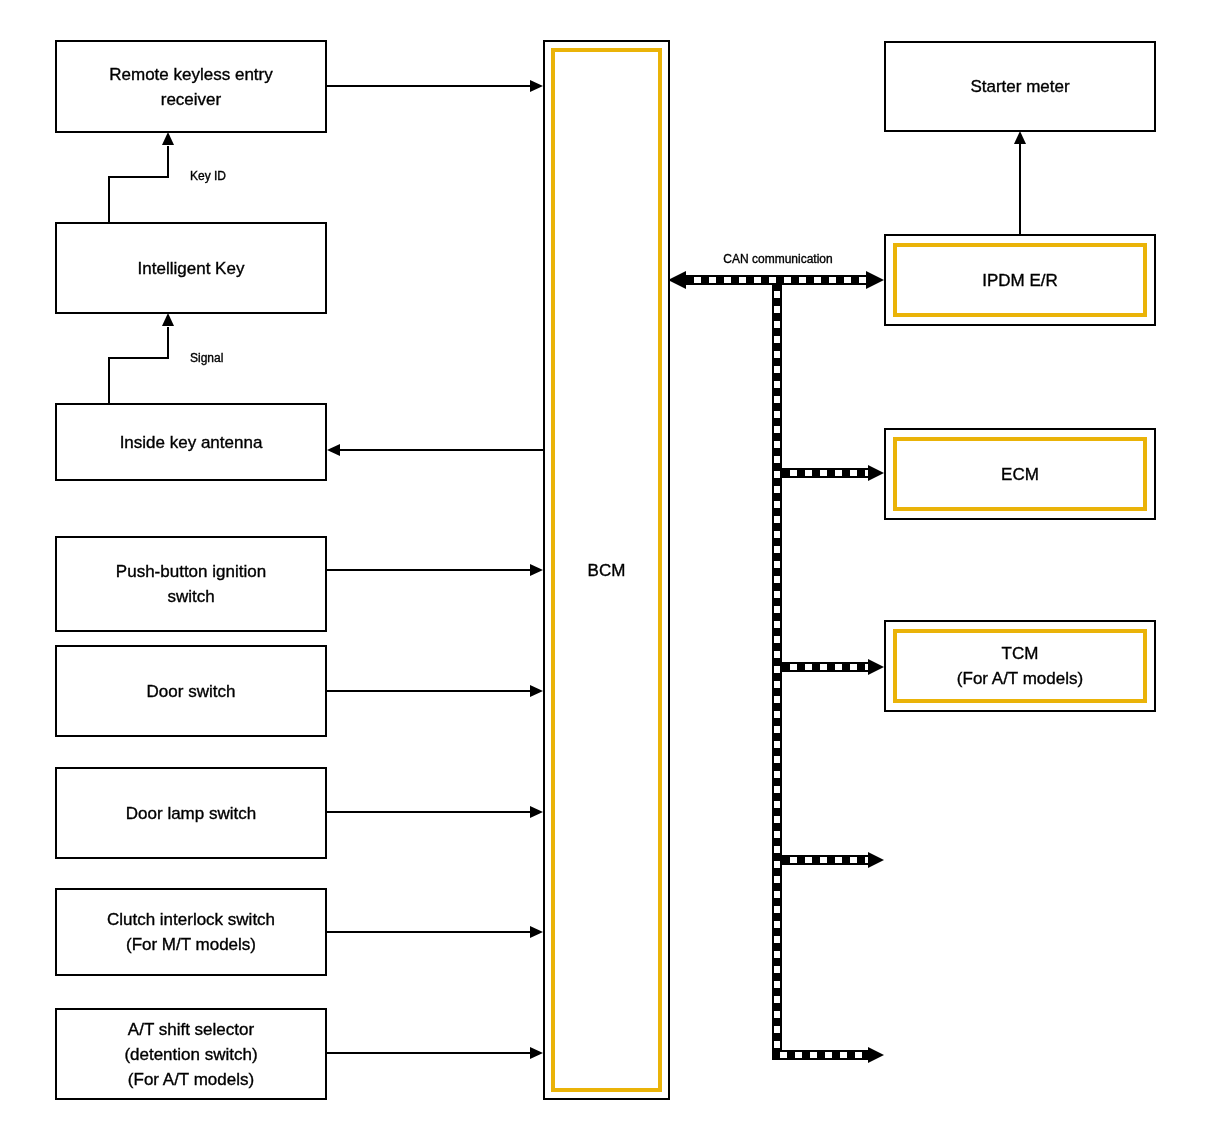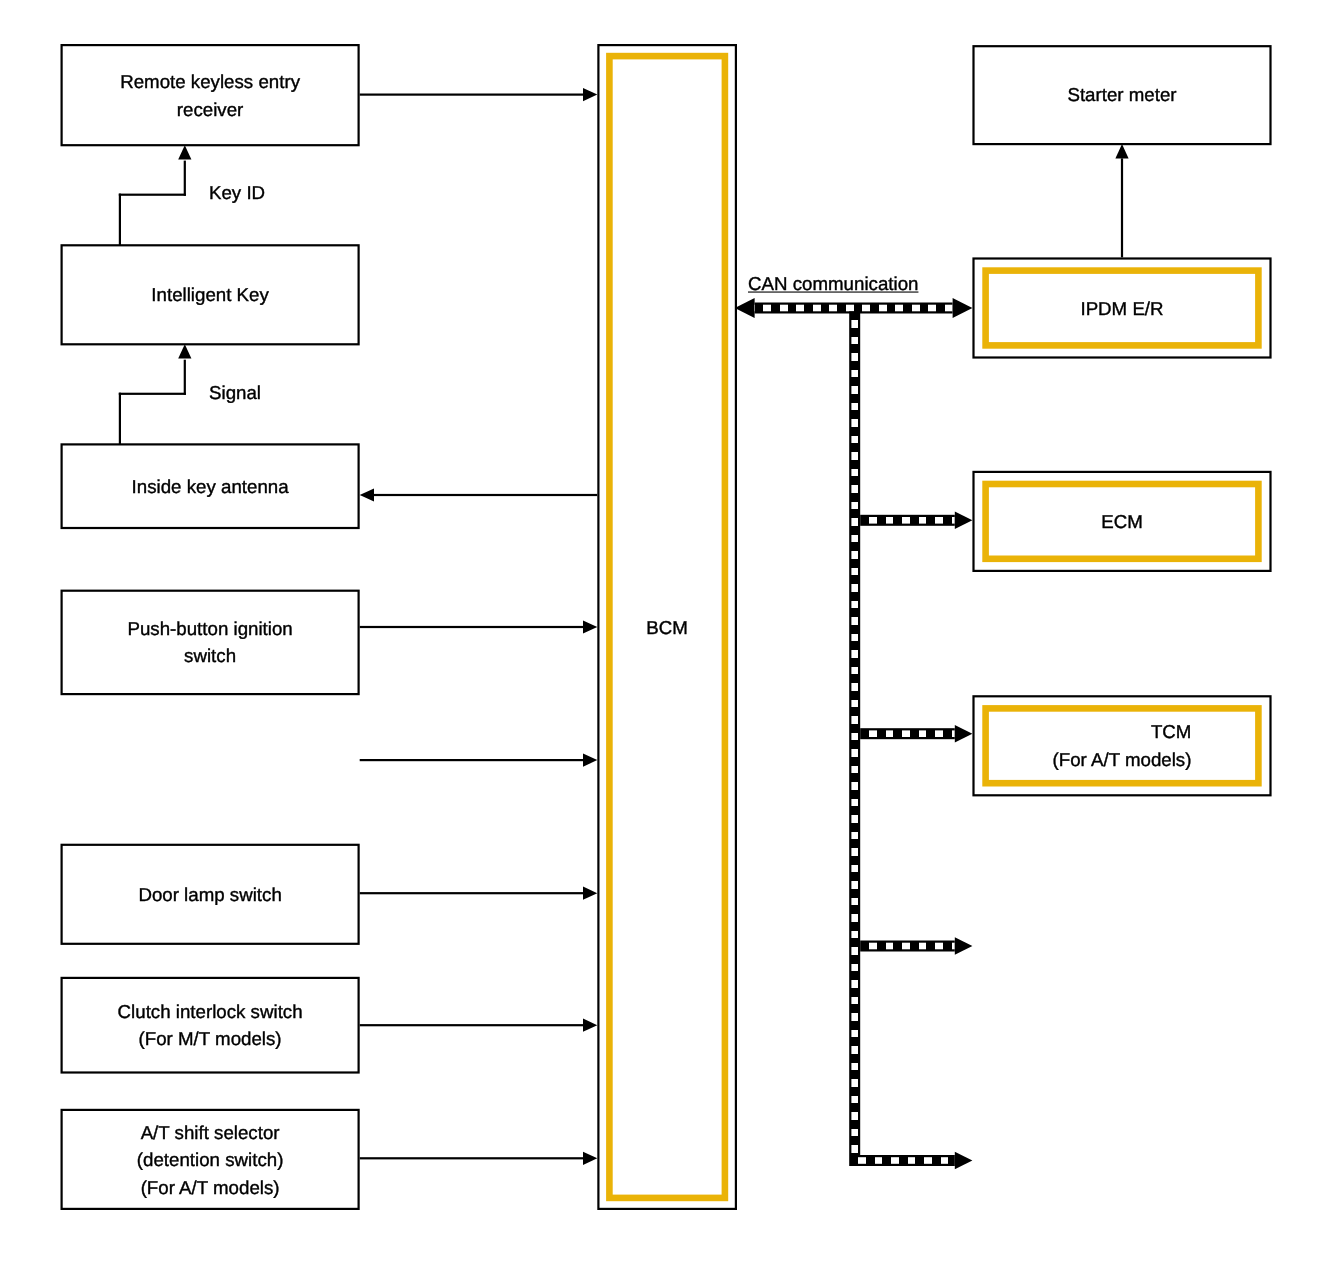--- a/index.html
+++ b/index.html
@@ -8,70 +8,71 @@
     font-family:"Liberation Sans",sans-serif;color:#000;
     -webkit-text-stroke:0.35px #000;
   }
   .box{
     position:absolute;border:2px solid #000;background:#fff;box-sizing:border-box;
     display:flex;align-items:center;justify-content:center;text-align:center;
     font-size:17px;line-height:25px;white-space:pre-line;
   }
   .dbl{padding:7px;}
   .dbl>.inner{
-    border:6px solid #eab308;box-sizing:border-box;flex:1;align-self:stretch;
-    display:flex;align-items:center;justify-content:center;text-align:right;
+    border:4px solid #eab308;box-sizing:border-box;flex:1;align-self:stretch;
+    display:flex;align-items:center;justify-content:center;text-align:center;
     white-space:pre-line;
   }
   .hline{position:absolute;height:2px;background:#000;}
   .vline{position:absolute;width:2px;background:#000;}
   .ah-r{position:absolute;width:0;height:0;border-left:13px solid #000;border-top:6px solid transparent;border-bottom:6px solid transparent;}
   .ah-l{position:absolute;width:0;height:0;border-right:13px solid #000;border-top:6px solid transparent;border-bottom:6px solid transparent;}
   .ah-u{position:absolute;width:0;height:0;border-bottom:13px solid #000;border-left:6px solid transparent;border-right:6px solid transparent;}
   .canh{position:absolute;height:10px;background:#000;}
   .canh::after{content:"";position:absolute;left:0;right:0;top:2px;bottom:2px;
     background:repeating-linear-gradient(90deg,transparent 0 8px,#fff 8px 15px);}
   .canv{position:absolute;width:10px;background:#000;}
   .canv::after{content:"";position:absolute;top:0;bottom:0;left:2px;right:2px;
     background:repeating-linear-gradient(180deg,transparent 0 8px,#fff 8px 15px);}
   .cah-r{position:absolute;width:0;height:0;border-left:18px solid #000;border-top:9px solid transparent;border-bottom:9px solid transparent;}
   .cah-l{position:absolute;width:0;height:0;border-right:18px solid #000;border-top:9px solid transparent;border-bottom:9px solid transparent;}
   .bah-r{position:absolute;width:0;height:0;border-left:16px solid #000;border-top:8px solid transparent;border-bottom:8px solid transparent;}
-  .lbl{position:absolute;font-size:17px;line-height:20px;}
+  .lbl{position:absolute;font-size:12px;line-height:20px;}
 </style>
 </head>
 <body>
 
 <div id="stage">
 
   <div class="box" style="left:55px;top:40px;width:272px;height:93px;">Remote keyless entry
 receiver</div>
   <div class="box" style="left:55px;top:222px;width:272px;height:92px;text-align:right;">Intelligent Key</div>
   <div class="box" style="left:55px;top:403px;width:272px;height:78px;">Inside key antenna</div>
   <div class="box" style="left:55px;top:536px;width:272px;height:96px;">Push-button ignition
 switch</div>
+  <div class="box" style="left:55px;top:645px;width:272px;height:92px;">Door switch</div>
   <div class="box" style="left:55px;top:767px;width:272px;height:92px;">Door lamp switch</div>
   <div class="box" style="left:55px;top:888px;width:272px;height:88px;">Clutch interlock switch
 (For M/T models)</div>
   <div class="box" style="left:55px;top:1008px;width:272px;height:92px;">A/T shift selector
 (detention switch)
 (For A/T models)</div>
 
   <div class="box dbl" style="left:543px;top:40px;width:127px;height:1060px;padding:6px;">
     <div class="inner">BCM</div>
   </div>
 
   <div class="box" style="left:884px;top:41px;width:272px;height:91px;">Starter meter</div>
   <div class="box dbl" style="left:884px;top:234px;width:272px;height:92px;">
     <div class="inner">IPDM E/R</div>
   </div>
   <div class="box dbl" style="left:884px;top:428px;width:272px;height:92px;">
     <div class="inner">ECM</div>
   </div>
-  <div class="box dbl" style="left:884px;top:620px;width:272px;height:92px;margin-top:12px;">
+  <div class="box dbl" style="left:884px;top:620px;width:272px;height:92px;">
     <div class="inner">TCM
 (For A/T models)</div>
   </div>
 
   <div class="hline" style="left:327px;top:85px;width:203px;"></div>
   <div class="ah-r" style="left:530px;top:80px;"></div>
 
   <div class="ah-l" style="left:327px;top:444px;"></div>
   <div class="hline" style="left:340px;top:449px;width:203px;"></div>
 
@@ -98,21 +99,21 @@
 
   <div class="vline" style="left:108px;top:357px;height:47px;"></div>
   <div class="hline" style="left:108px;top:357px;width:61px;"></div>
   <div class="vline" style="left:167px;top:327px;height:32px;"></div>
   <div class="ah-u" style="left:162px;top:313px;"></div>
   <div class="lbl" style="left:190px;top:348px;">Signal</div>
 
   <div class="vline" style="left:1019px;top:144px;height:90px;"></div>
   <div class="ah-u" style="left:1014px;top:131px;"></div>
 
-  <div class="lbl" style="left:680px;top:249px;width:196px;text-decoration:underline;">CAN communication</div>
+  <div class="lbl" style="left:680px;top:249px;width:196px;text-align:center;">CAN communication</div>
   <div class="cah-l" style="left:668px;top:271px;"></div>
   <div class="canh" style="left:686px;top:275px;width:180px;"></div>
   <div class="cah-r" style="left:866px;top:271px;"></div>
 
   <div class="canv" style="left:772px;top:283px;height:767px;"></div>
 
   <div class="canh" style="left:782px;top:468px;width:86px;"></div>
   <div class="bah-r" style="left:868px;top:465px;"></div>
 
   <div class="canh" style="left:782px;top:662px;width:86px;"></div>

